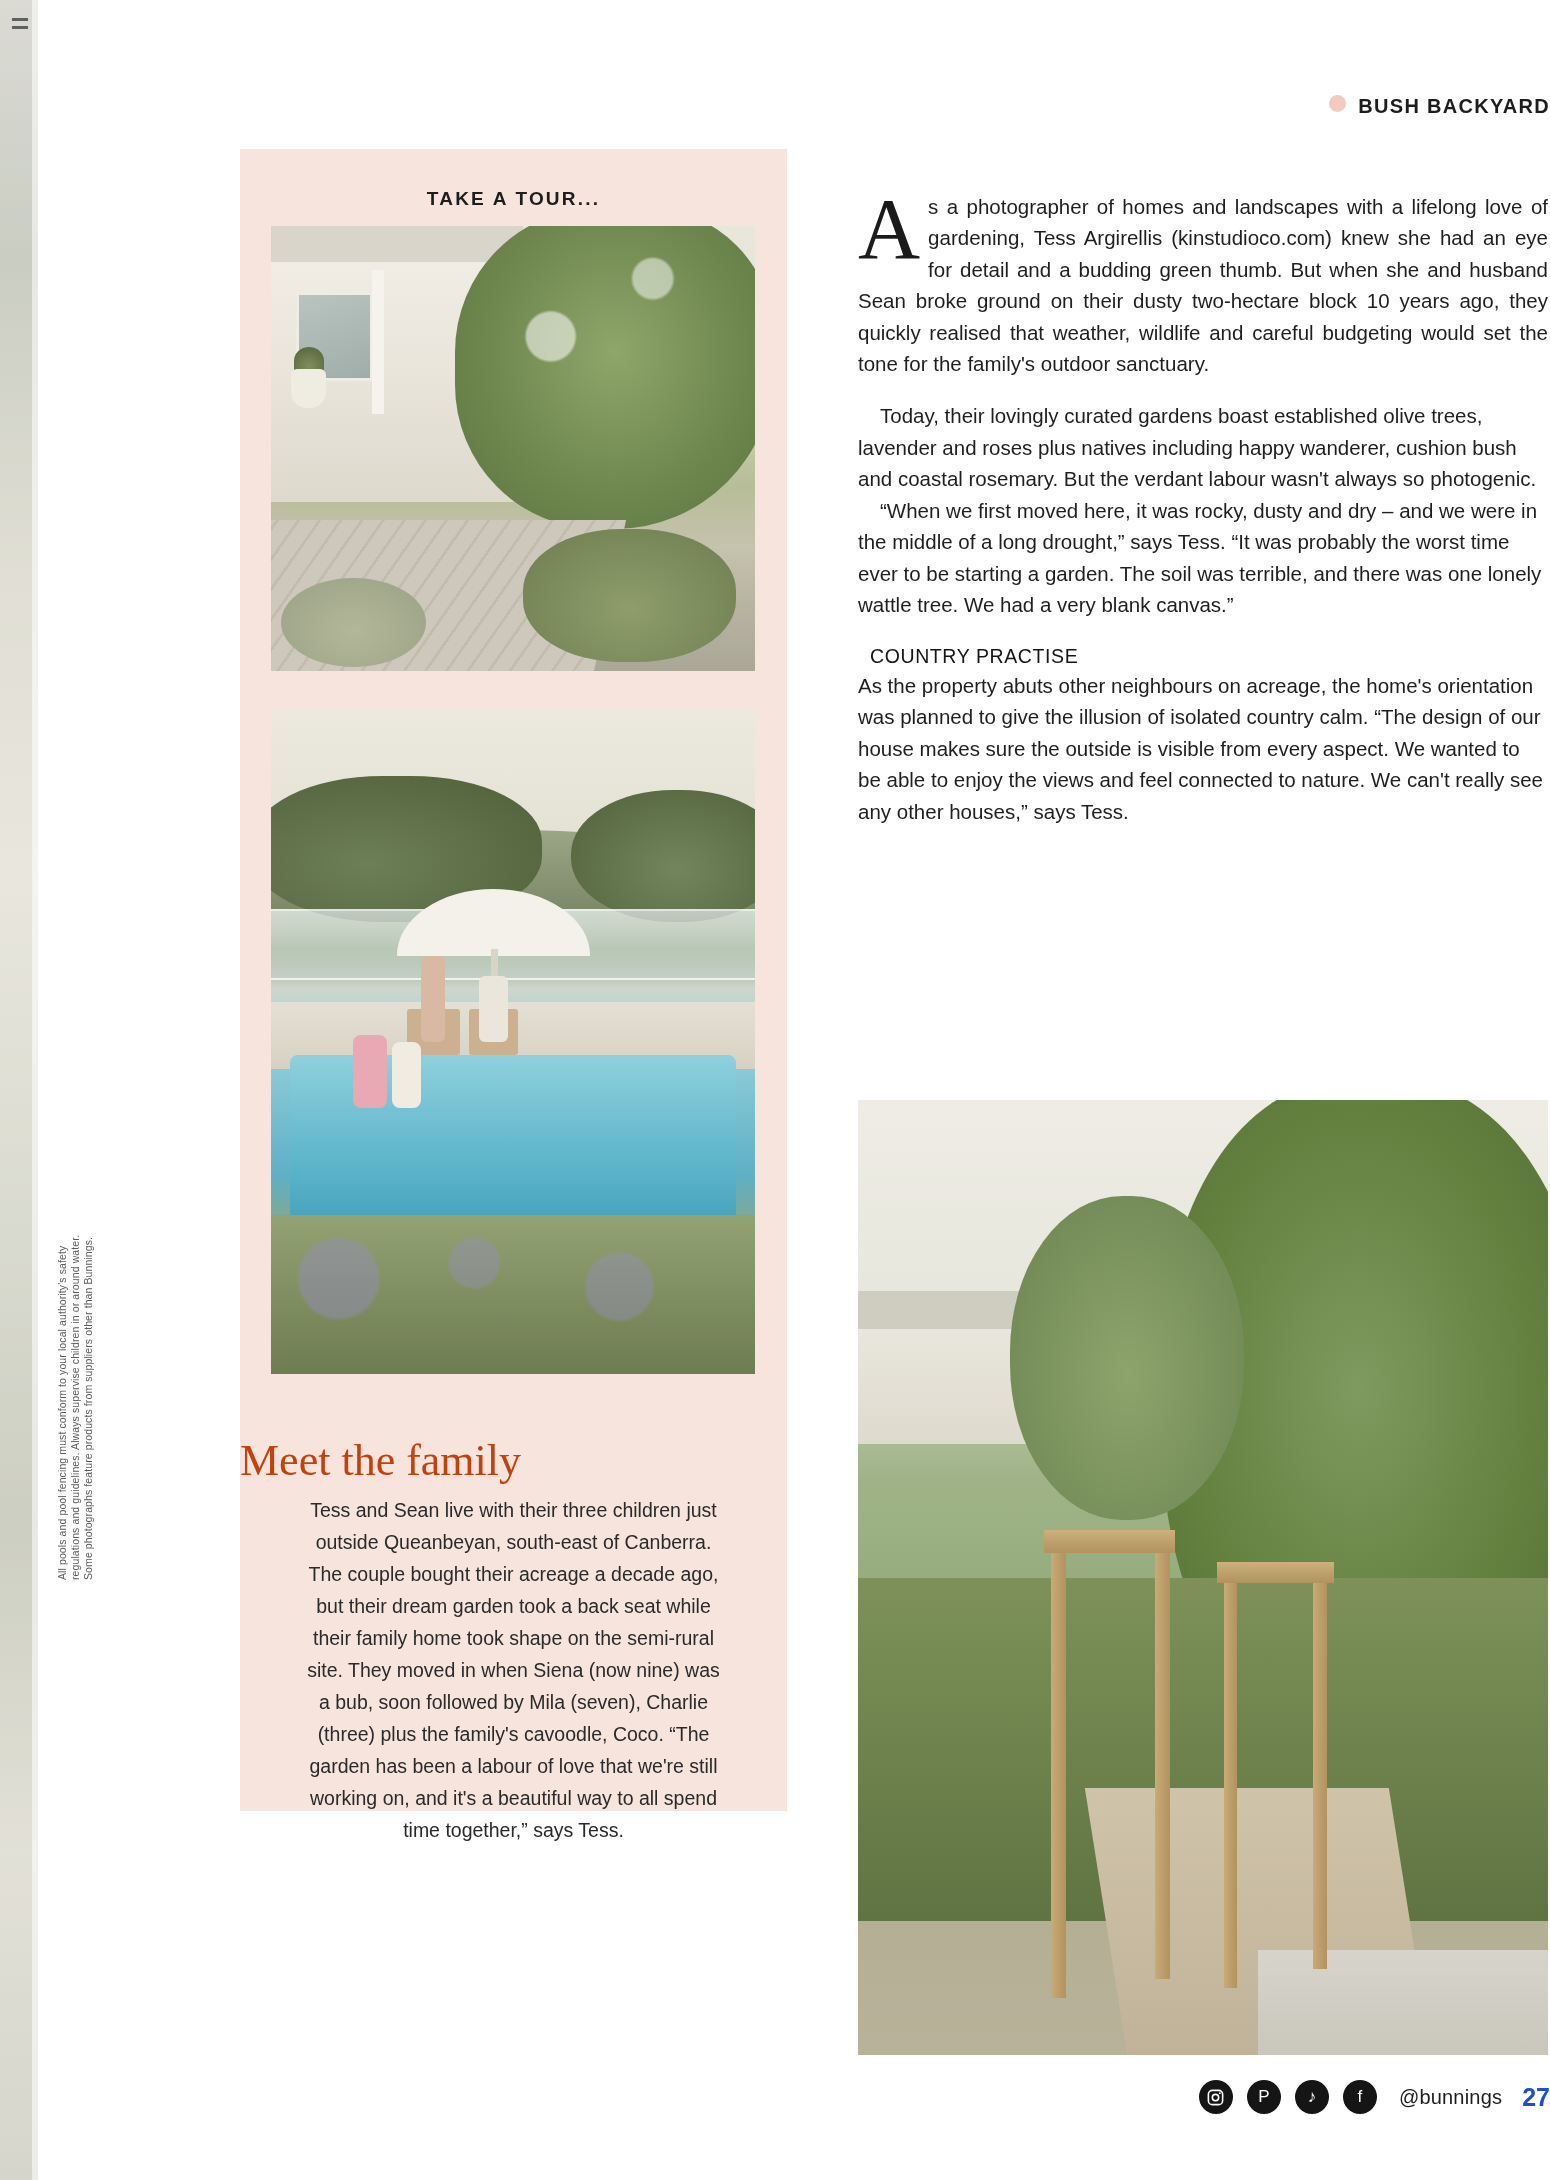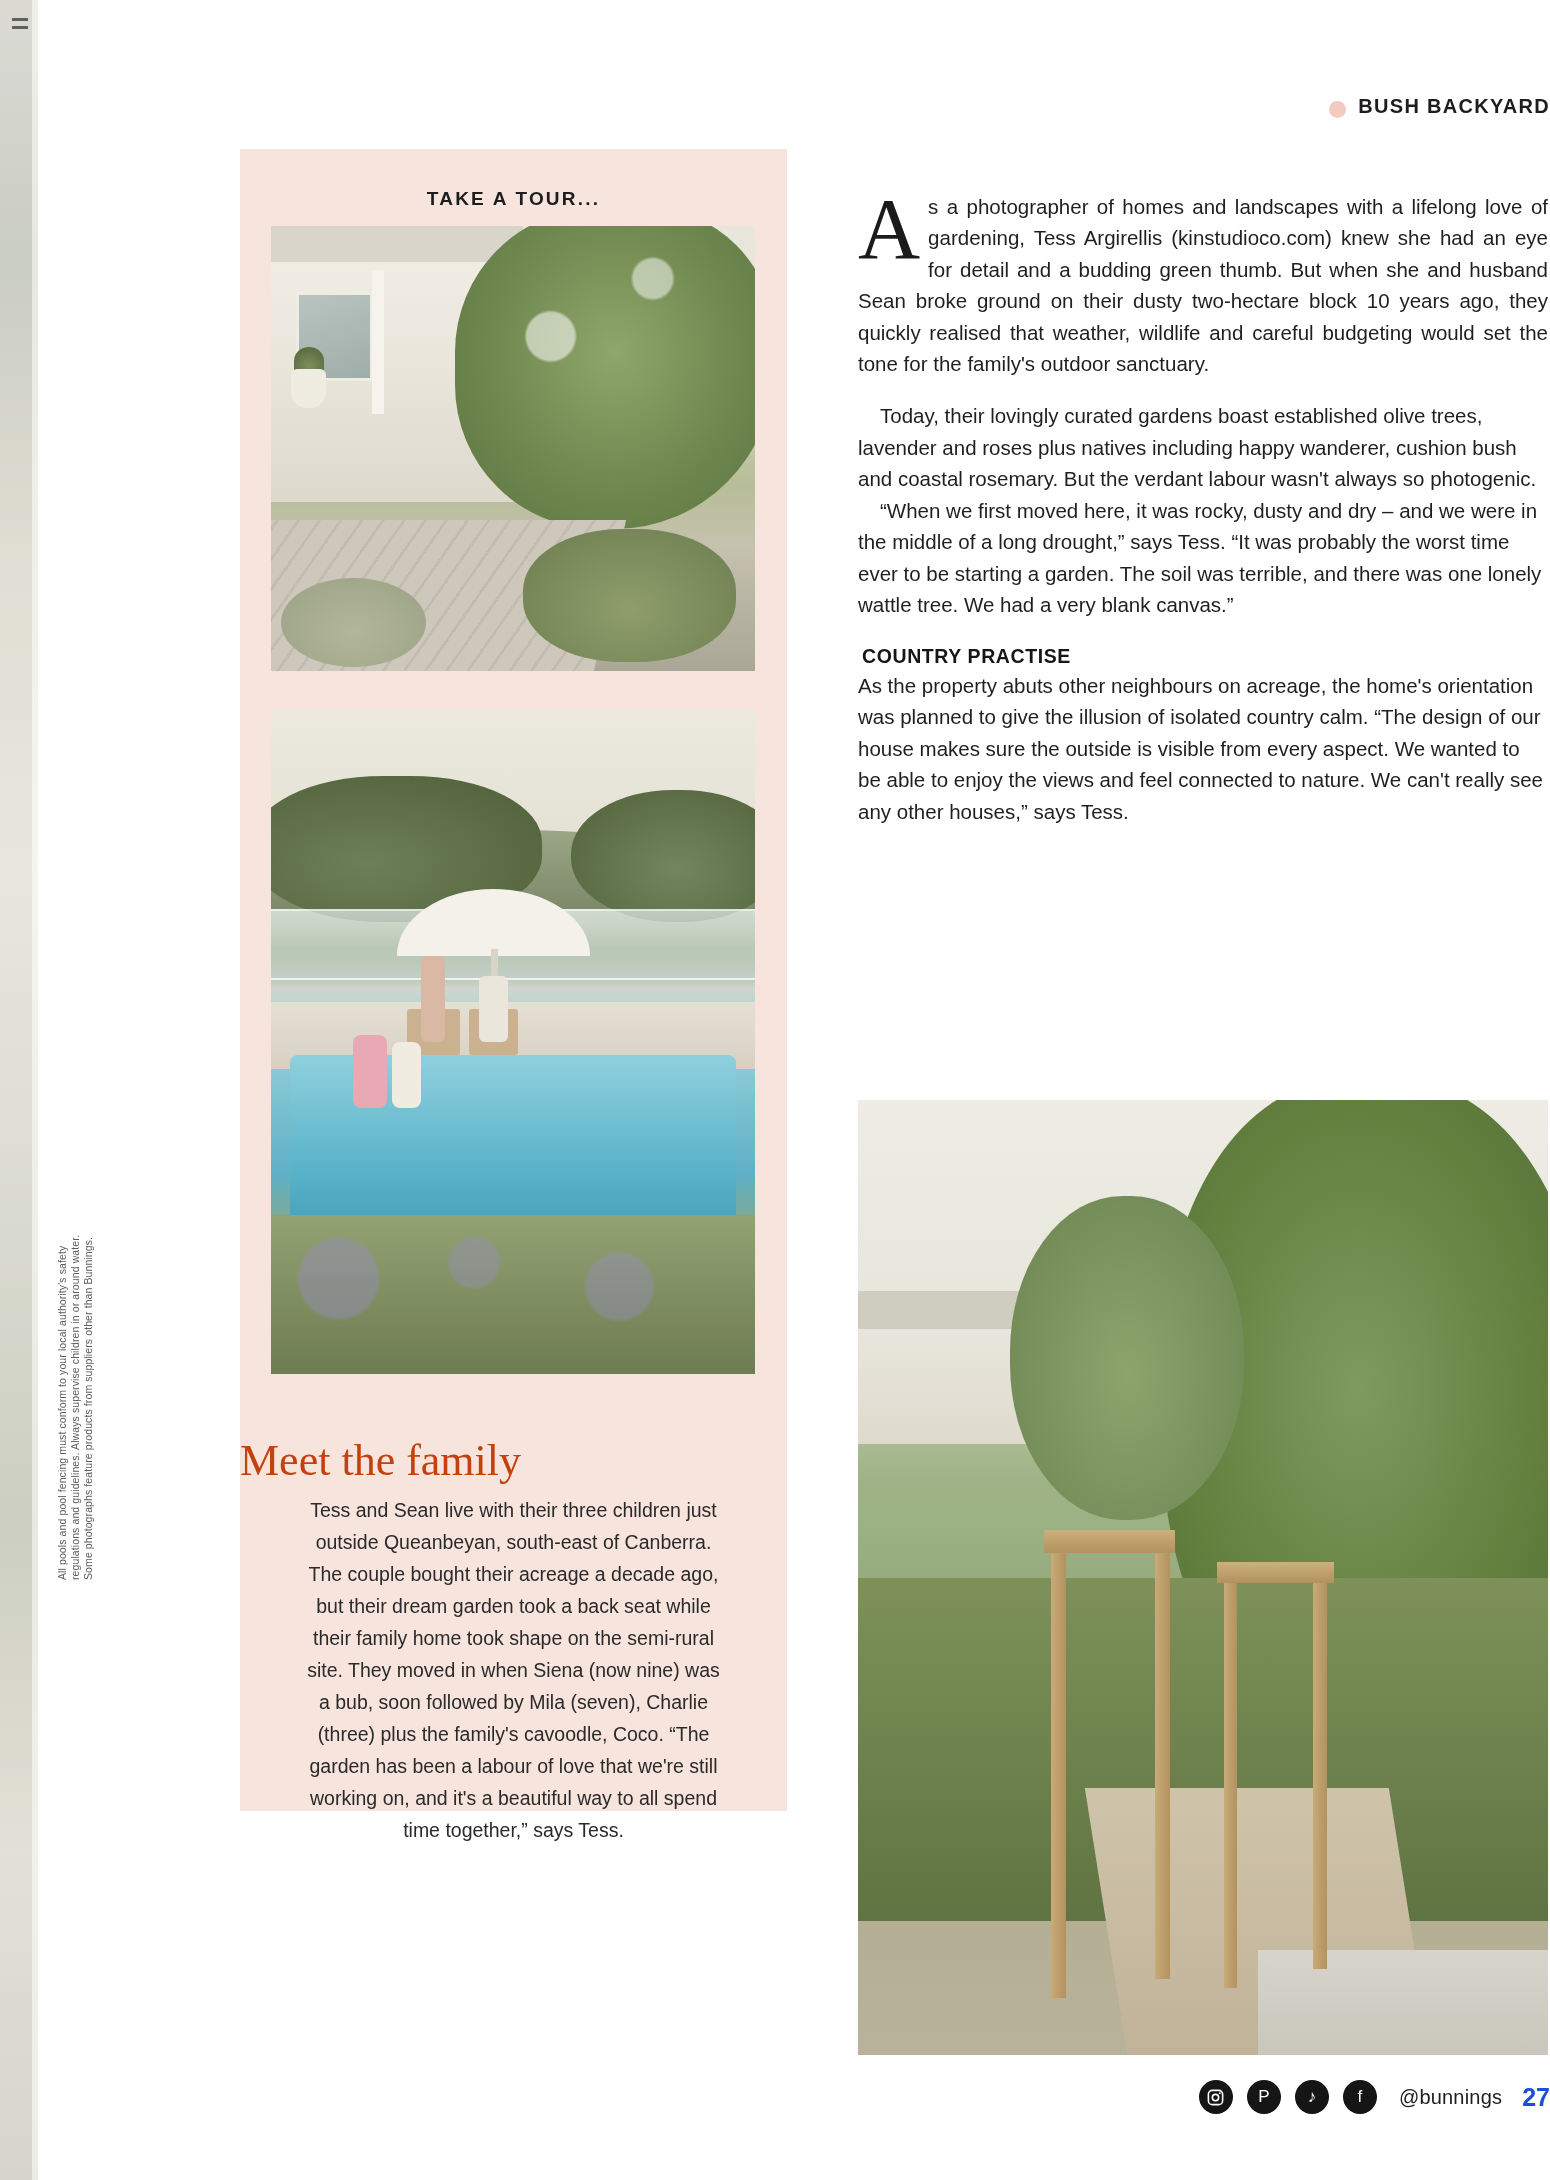--- a/index.html
+++ b/index.html
@@ -70,21 +70,21 @@
     letter-spacing: 0.1px;
   }
   .vertical-credit div { white-space: nowrap; }
 
   
   .running-head {
     position: absolute;
     right: 0px;
     top: 95px;
     display: flex;
-    align-items: flex-end;
+    align-items: flex-start;
     gap: 12px;
   }
   .rh-dot {
     width: 17px;
     height: 17px;
     border-radius: 50%;
     background: #f4c9c0;
   }
   .rh-text {
     font-size: 20px;
@@ -287,24 +287,24 @@
   .para {
     font-size: 20.5px;
     line-height: 31.5px;
     color: #1f1f1f;
     text-indent: 22px;
     margin: 0;
   }
   .para.first { text-indent: 0; }
   .subhead {
     font-size: 19.5px;
-    font-weight: 700;
+    font-weight: 400;
     letter-spacing: 0.6px;
     color: #161616;
-    margin: 24px 0 2px 4px;
+    margin: 24px 0 2px 12px;
   }
   .arrow-glyph {
     color: #e49b8c;
     font-size: 17px;
     padding-left: 4px;
   }
 
   
   .photo3 {
     position: absolute;

